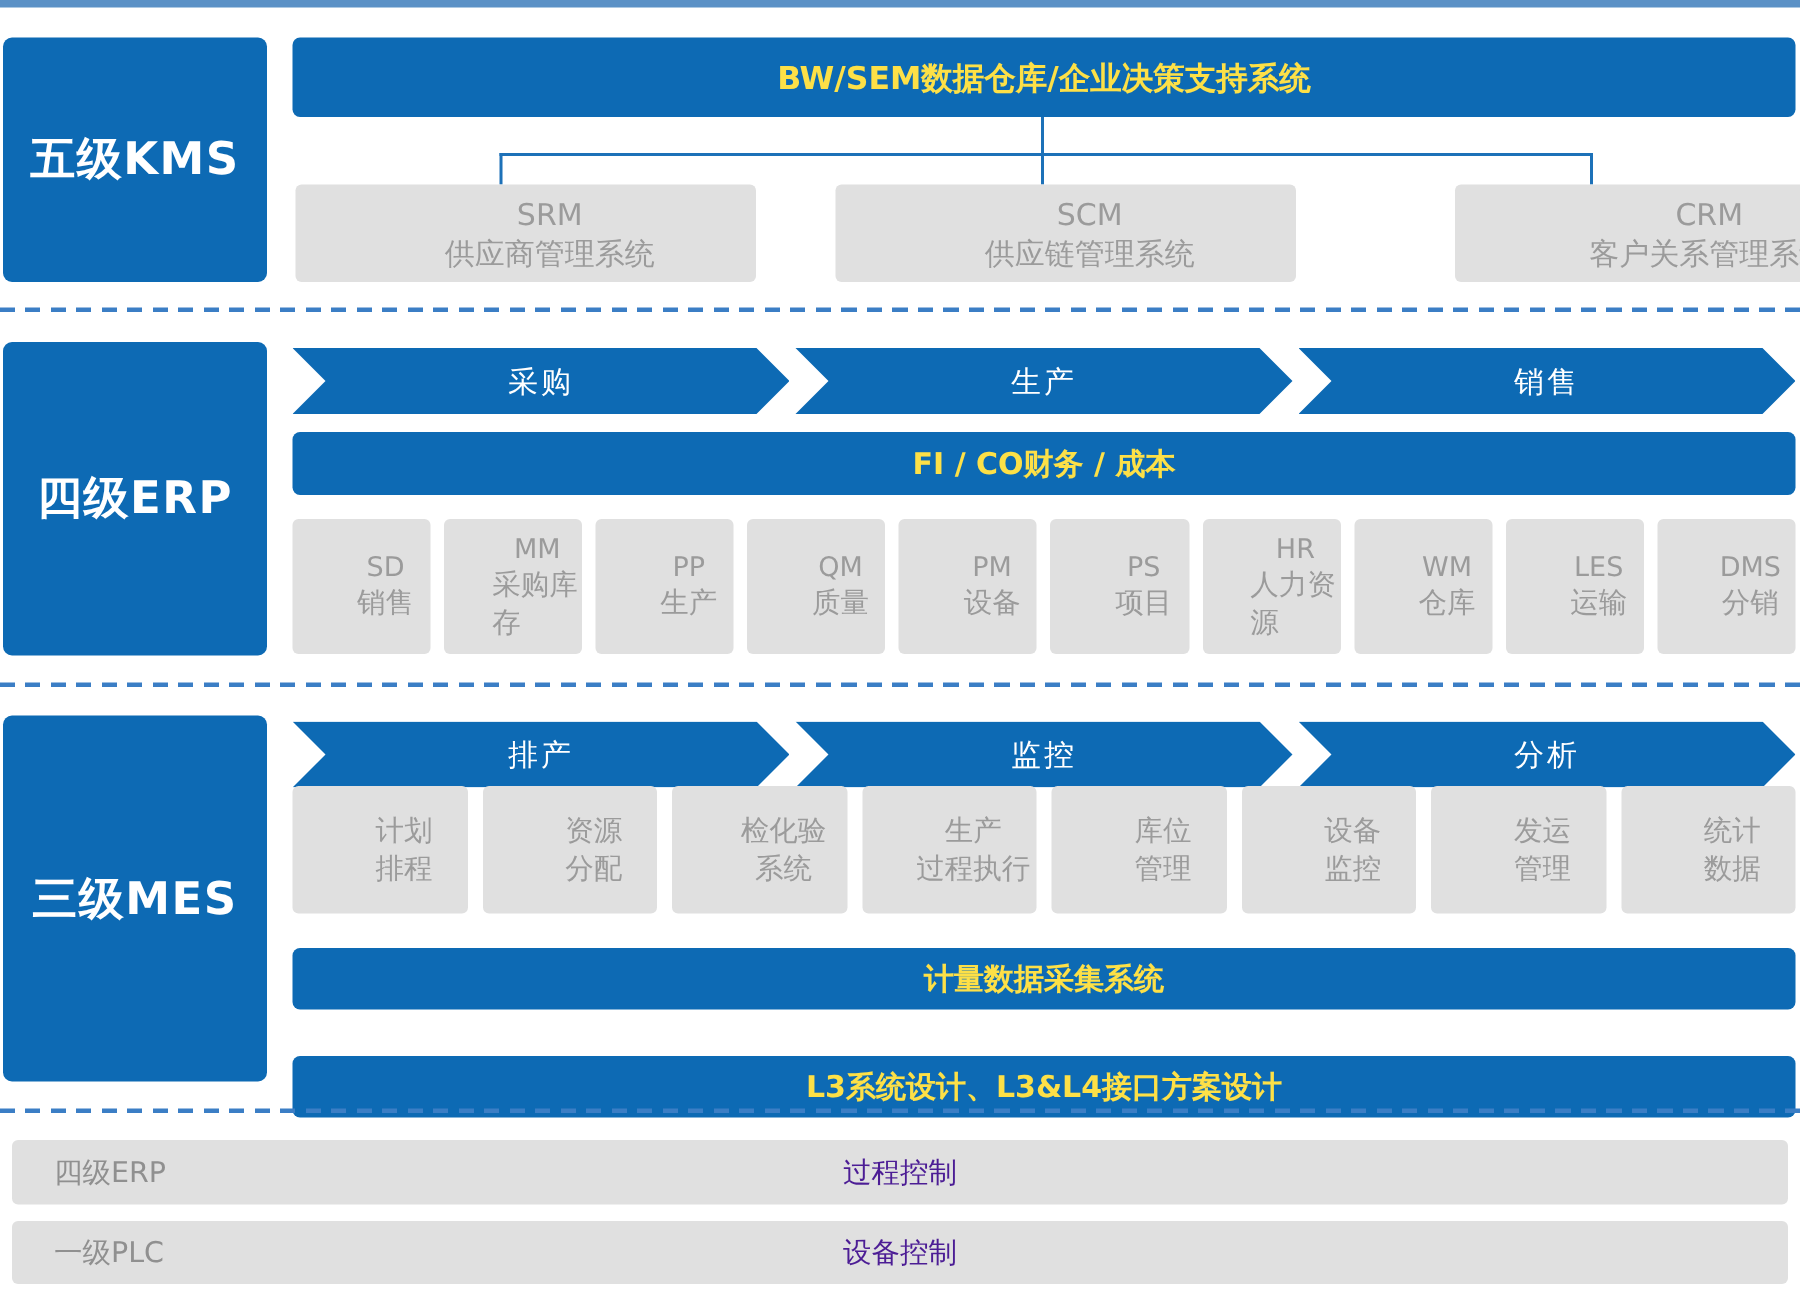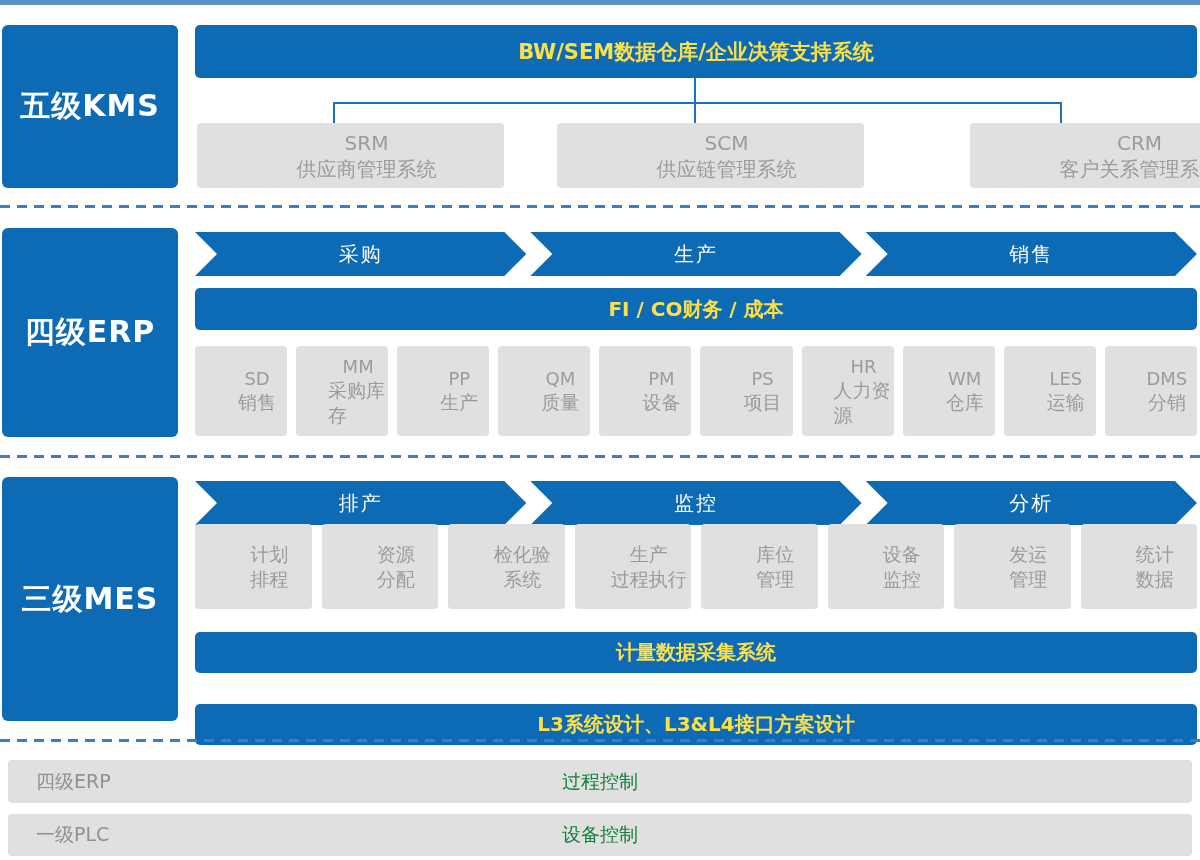--- a/index.html
+++ b/index.html
@@ -37,21 +37,21 @@
   .mes-modules{top:524px;height:85px;gap:10px;}
   .module-row .gray-box{flex:1;line-height:1.3;}
   .mod-code{font-size:18px;}
   .mod-name{font-size:19px;}
   .mes-line{font-size:19px;}
 
   .bottom-bar{position:absolute;left:8px;width:1184px;background:#e0e0e0;border-radius:4px;}
   .bottom-label{position:absolute;left:28px;top:0;bottom:0;display:flex;align-items:center;
     font-size:19px;color:#909090;}
   .bottom-name{position:absolute;inset:0;display:flex;align-items:center;justify-content:center;
-    font-size:19px;color:#15803d;}
+    font-size:19px;color:#4c1d95;}
 </style>
 </head>
 <body>
 
 <div class="canvas">
 
   <div class="top-strip"></div>
 
   <div class="level-box" style="top:25px;height:163px;">
     <span>五级KMS</span>

